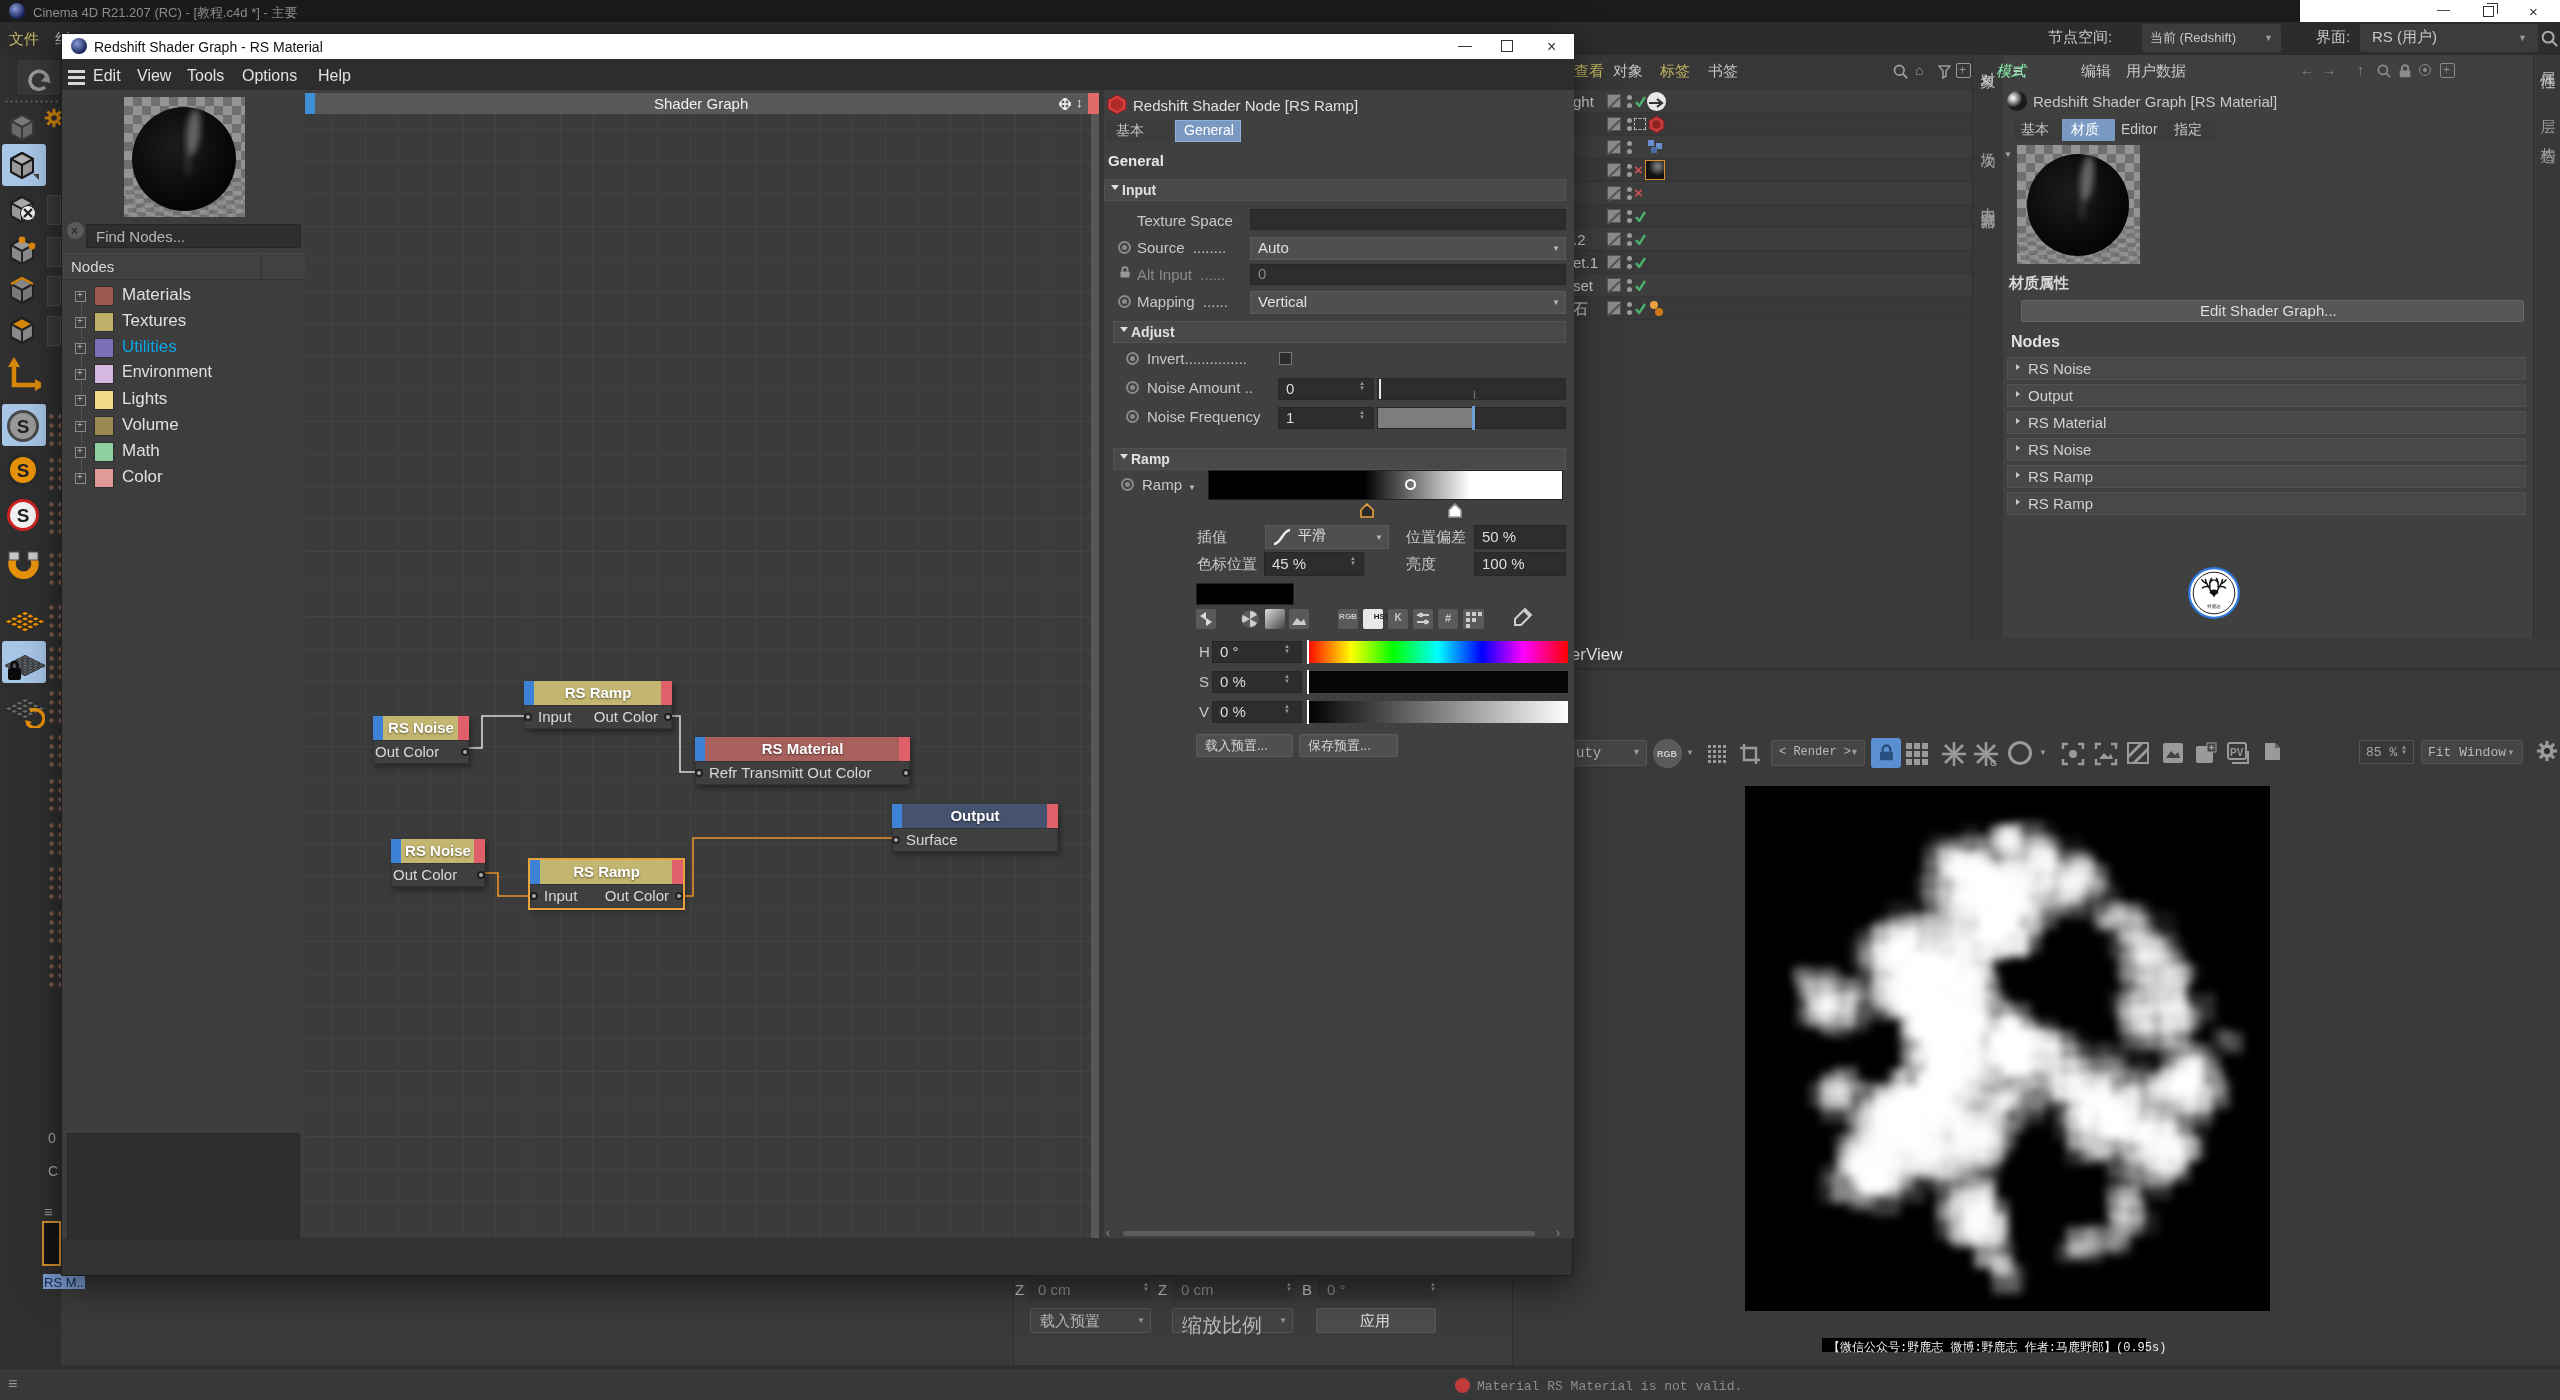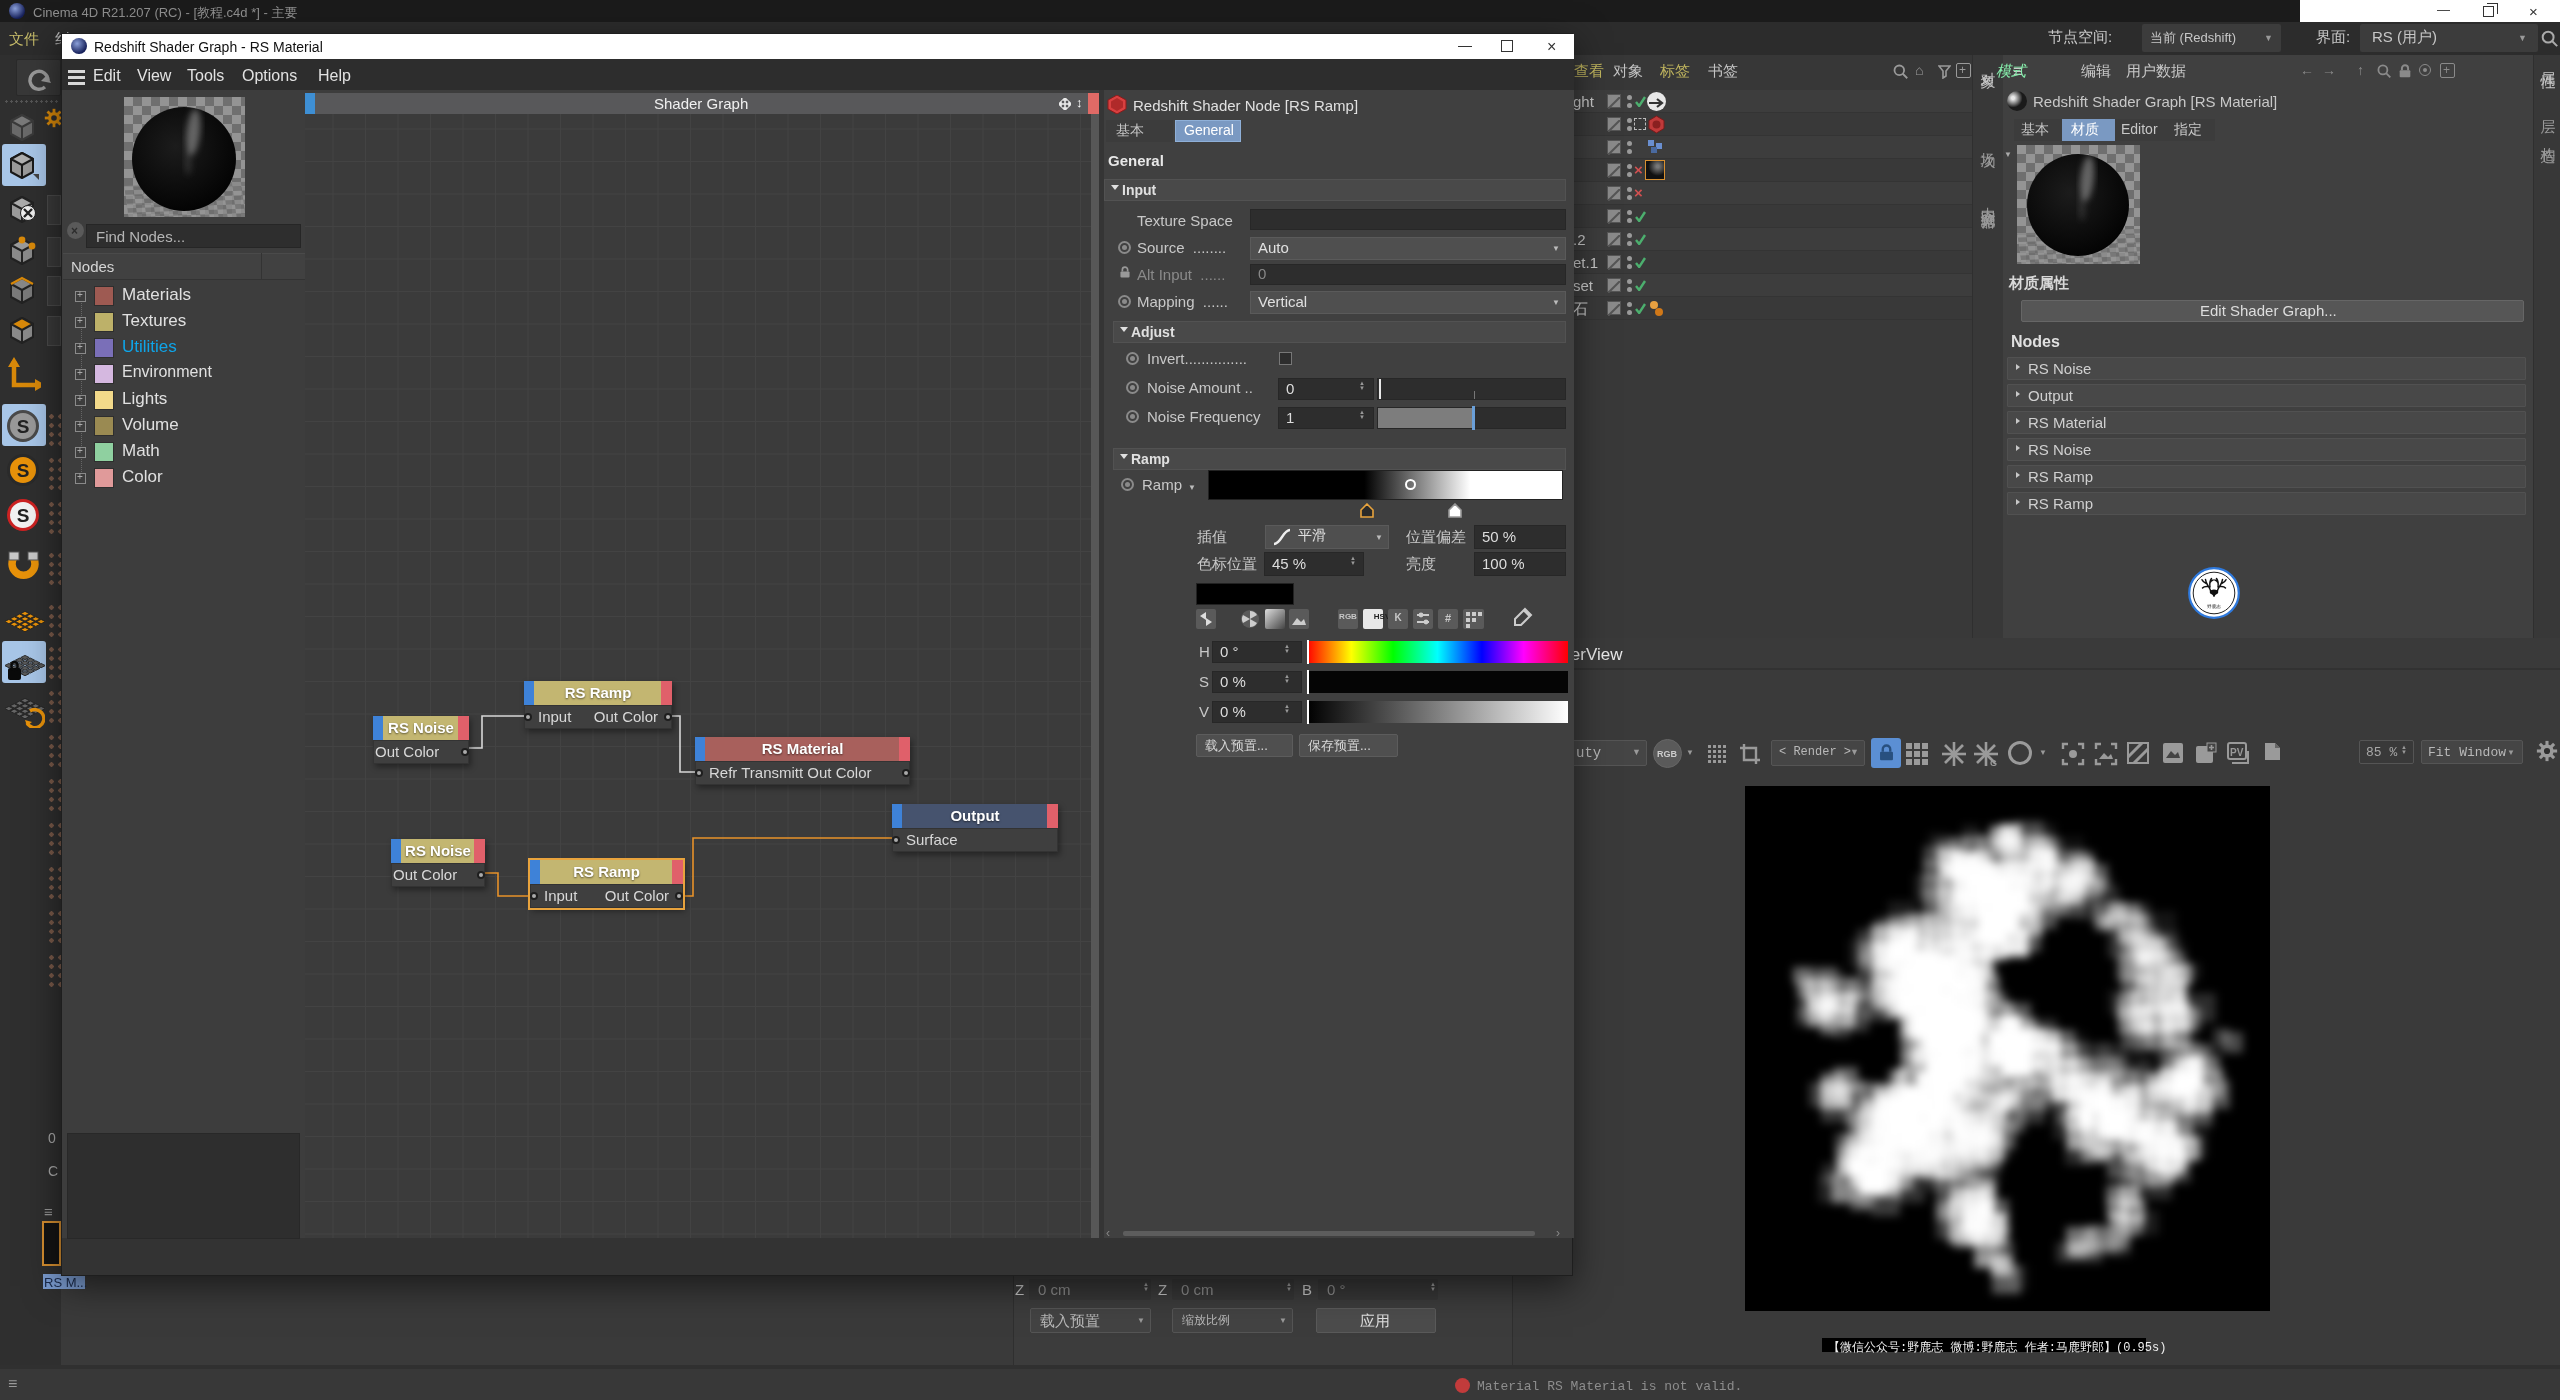--- a/index.html
+++ b/index.html
@@ -1112,21 +1112,21 @@
 <div class="tx" style="left:1181px;top:1281px;font-size:15px;color:#8d8d8d;">0 cm</div>
 <div class="tx" style="left:1286px;top:1282px;font-size:6px;color:#999;line-height:5px">▲<br>▼</div>
 <div class="tx" style="left:1302px;top:1281px;font-size:15px;color:#c8c8c8;">B</div>
 <div class="abs" style="left:1318px;top:1279px;width:120px;height:21px;background:#373737;border-radius:2px"></div>
 <div class="tx" style="left:1327px;top:1281px;font-size:15px;color:#8d8d8d;">0 °</div>
 <div class="tx" style="left:1430px;top:1282px;font-size:6px;color:#999;line-height:5px">▲<br>▼</div>
 <div class="abs" style="left:1030px;top:1308px;width:121px;height:25px;background:#434343;border:1px solid #555;border-radius:2px"></div>
 <div class="tx" style="left:1040px;top:1312px;font-size:15px;color:#b8b8b8;">载入预置</div>
 <div class="tx" style="left:1137px;top:1316px;font-size:8px;color:#999;">▼</div>
 <div class="abs" style="left:1172px;top:1308px;width:121px;height:25px;background:#434343;border:1px solid #555;border-radius:2px"></div>
-<div class="tx" style="left:1182px;top:1312px;font-size:12px;color:#b8b8b8;">缩放比例</div>
+<div class="tx" style="left:1182px;top:1312px;font-size:20px;color:#b8b8b8;">缩放比例</div>
 <div class="tx" style="left:1279px;top:1316px;font-size:8px;color:#999;">▼</div>
 <div class="abs" style="left:1316px;top:1308px;width:120px;height:25px;background:#4c4c4c;border:1px solid #5a5a5a;border-radius:2px"></div>
 <div class="tx" style="left:1360px;top:1312px;font-size:15px;color:#e0e0e0;">应用</div>
 <div class="abs" style="left:0px;top:1365px;width:2560px;height:4px;background:#303030"></div>
 <div class="abs" style="left:0px;top:1369px;width:2560px;height:31px;background:#383838"></div>
 <div class="tx" style="left:8px;top:1375px;font-size:16px;color:#9a9a9a;">≡</div>
 <div class="abs" style="left:1455px;top:1378px;width:15px;height:15px;border-radius:50%;background:#c23b3b"></div>
 <div class="tx" style="left:1477px;top:1379px;font-size:13px;color:#8d8d8d;font-family:'Liberation Mono',monospace;">Material  RS Material  is not valid.</div>
 <div class="abs" style="left:61px;top:33px;width:1512px;height:1243px;background:#333333;box-shadow:0 10px 34px rgba(0,0,0,0.55);border:1px solid #1e1e1e">
 <div class="abs" style="left:0px;top:0px;width:1512px;height:25px;background:#ffffff"></div>

